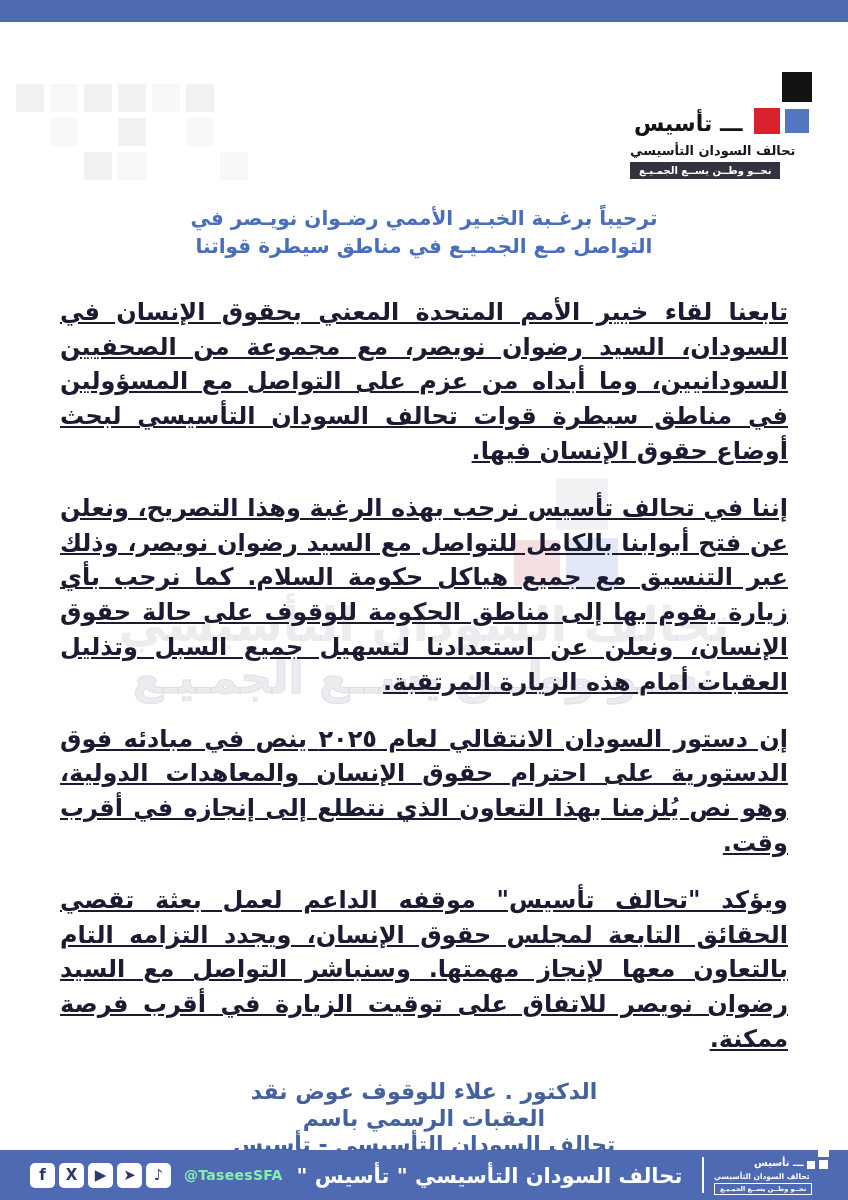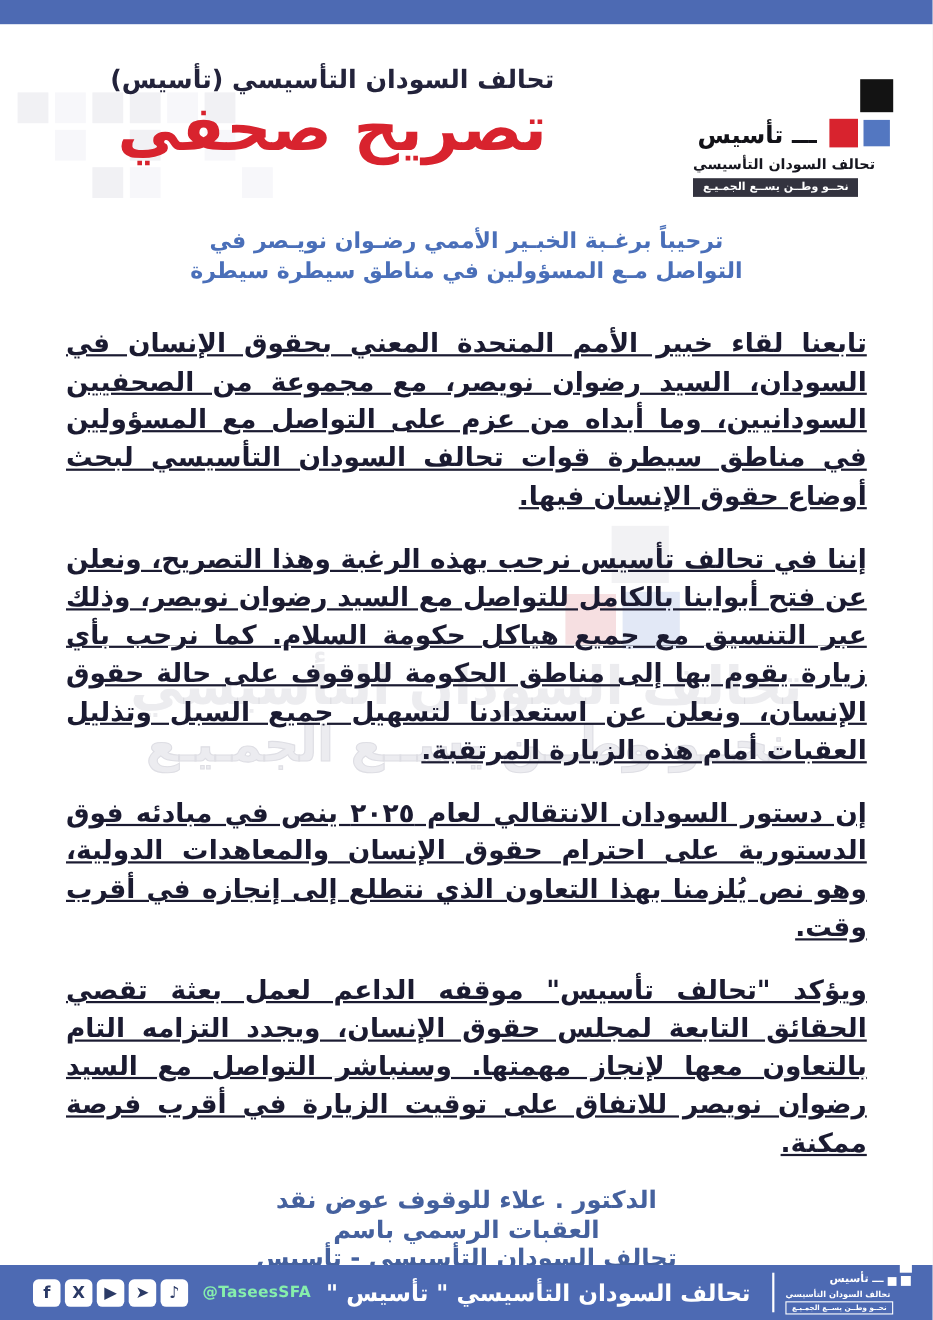--- a/index.html
+++ b/index.html
@@ -111,29 +111,25 @@
     <div class="logo">
       <div class="logo-marks">
         <span class="sq sq-black"></span>
         <span class="sq sq-blue"></span>
         <span class="sq sq-red"></span>
         <span class="logo-wordmark">ـــ تأسيس</span>
       </div>
       <div class="logo-orgname">تحالف السودان التأسيسي</div>
       <div class="logo-tagline">نحــو وطــن يســع الجمـيـع</div>
     </div>
-    <div class="header-titles">
-      <div class="org-line">تحالف السودان التأسيسي (تأسيس)</div>
-      <div class="press-title">تصريح صحفي</div>
-    </div>
   </div>
 
   <div class="headline">
     <div>ترحيباً برغـبة الخبـير الأممي رضـوان نويـصر في</div>
-    <div>التواصل مـع المسؤولين في مناطق سيطرة سيطرة</div>
+    <div>التواصل مـع الجمـيـع في مناطق سيطرة قواتنا</div>
   </div>
 
   <div class="watermark">
     <div class="wm-squares">
       <span class="wm-gray"></span>
       <span class="wm-red"></span>
       <span class="wm-blue"></span>
     </div>
     <div class="wm-name">تحالف السودان التأسيسي</div>
     <div class="wm-tagline">نحــو وطــن يســع الجمـيـع</div>

